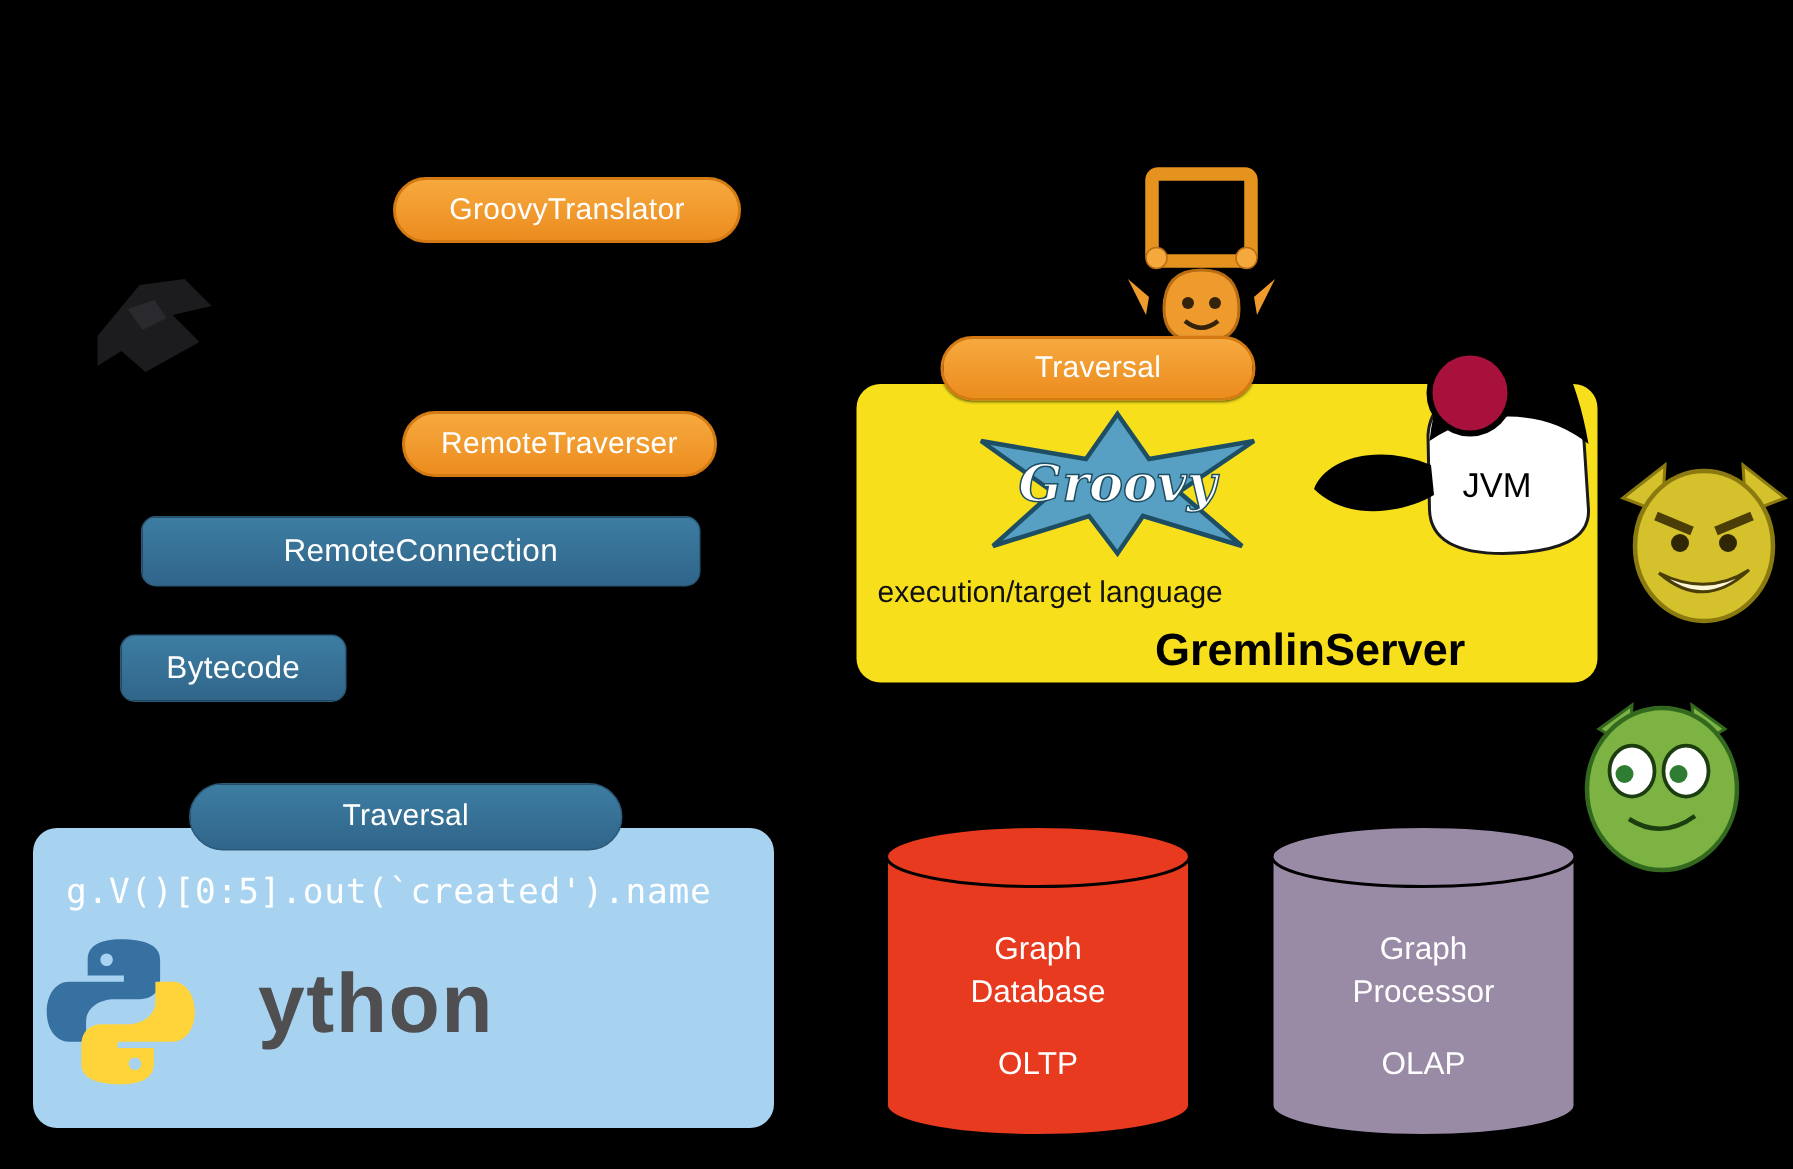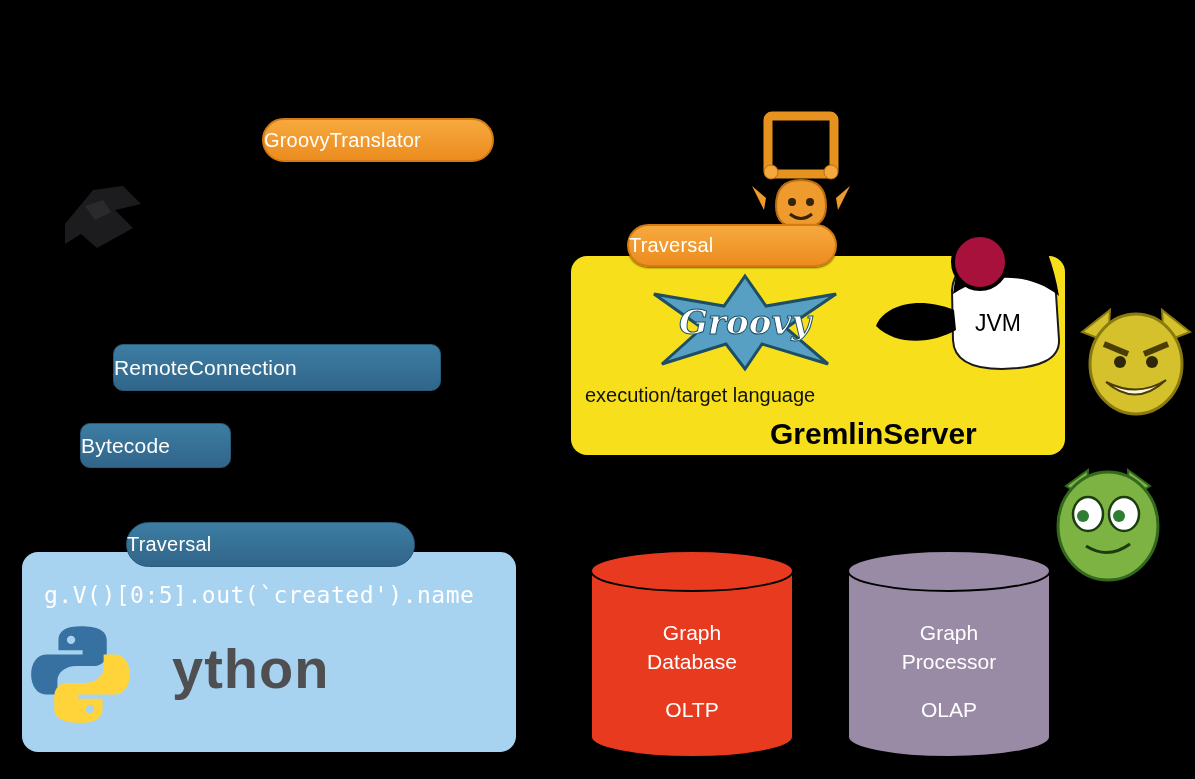--- a/index.html
+++ b/index.html
@@ -2,21 +2,21 @@
 <html><head>
 <meta charset="utf-8">
 <style>
   * { margin:0; padding:0; box-sizing:border-box; }
   html,body { background:#000; }
   body { font-family:"Liberation Sans", sans-serif; }
   #stage { position:relative; width:1195px; height:779px; background:#000; overflow:hidden; }
   .abs { position:absolute; }
 
   .pill, .bluebox {
-    display:flex; align-items:center; 
+    display:flex; align-items:center; justify-content:center;
     color:#fff; font-size:20px; letter-spacing:.2px;
   }
   .pill.orange {
     background:linear-gradient(#f6a93e,#ec8c1f);
     border:2px solid #d37a12; border-radius:24px;
     box-shadow:0 1px 2px rgba(0,0,0,.6);
   }
   .pill.blue, .bluebox {
     background:linear-gradient(#3d7da2,#31658a);
     border:1px solid #2a5a7a;
@@ -53,22 +53,25 @@
 
   <svg class="abs z1" style="left:45px;top:176px" width="100" height="85" viewBox="0 0 100 85">
     <path d="M20 48 L48 14 L78 10 L96 28 L70 34 L88 52 L52 72 L36 58 L20 68 Z" fill="#1c1c1f"></path>
     <path d="M40 30 L58 24 L66 36 L50 44 Z" fill="#2a2a2e"></path>
   </svg>
 
   <div class="abs pill orange z2" style="left:262px;top:118px;width:232px;height:44px">
     <span>GroovyTranslator</span>
   </div>
 
+  <div class="abs pill orange z2" style="left:268px;top:274px;width:210px;height:44px">
+    <span>RemoteTraverser</span>
+  </div>
 
-  <div class="abs bluebox z1" style="left:113px;top:344px;width:328px;height:47px">
+  <div class="abs bluebox z1" style="left:94px;top:344px;width:373px;height:47px">
     <span>RemoteConnection</span>
   </div>
 
   <div class="abs bluebox z1" style="left:80px;top:423px;width:151px;height:45px">
     <span>Bytecode</span>
   </div>
 
 
   <div class="abs pill blue z2" style="left:126px;top:522px;width:289px;height:45px">
     <span>Traversal</span>

